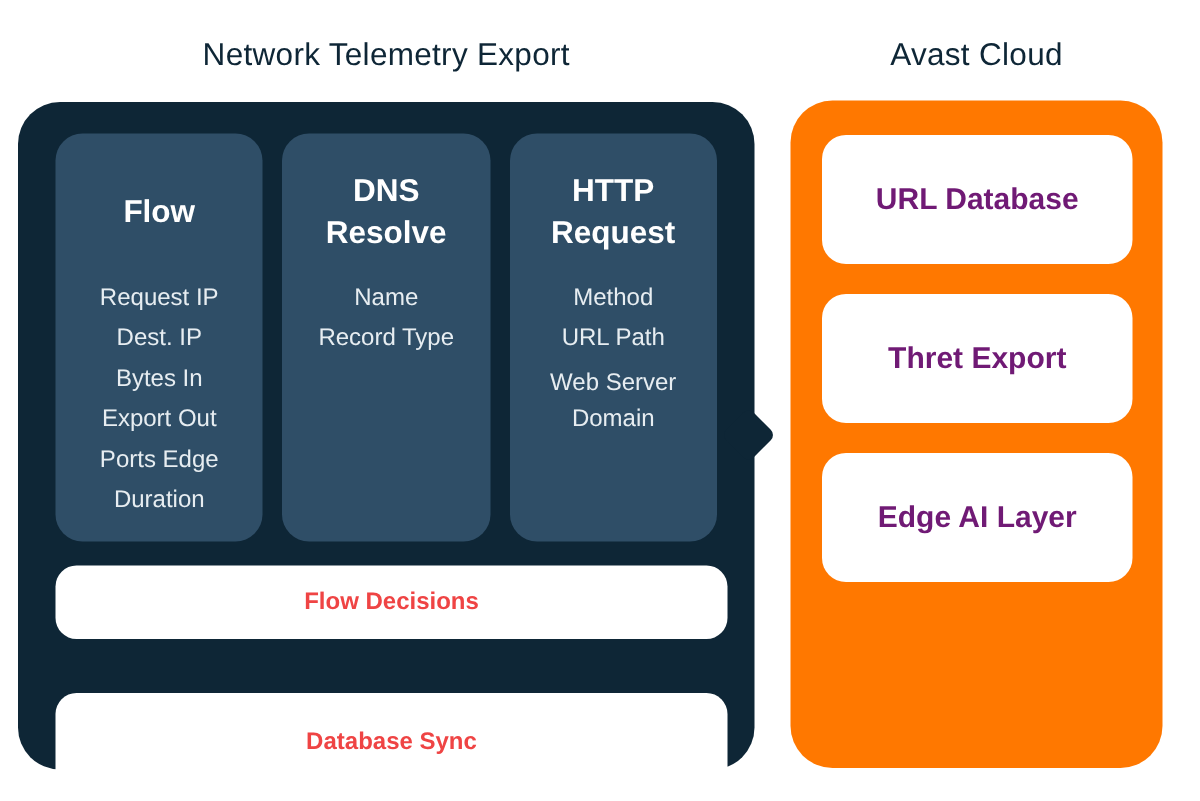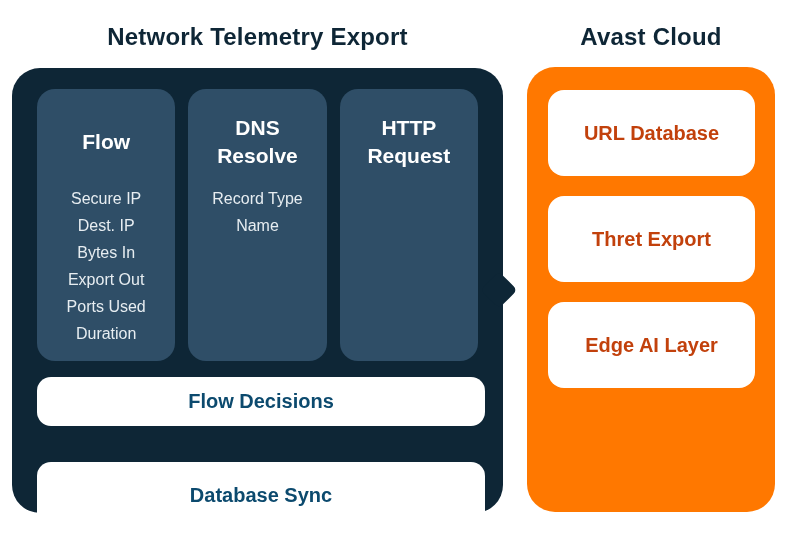--- a/index.html
+++ b/index.html
@@ -14,22 +14,22 @@
     height: 534px;
     background: #ffffff;
     overflow: hidden;
   }
   .title {
     position: absolute;
     top: 24px;
     height: 26px;
     line-height: 26px;
     text-align: center;
-    font-size: 24px;
-    font-weight: bold;
+    font-size: 21px;
+    font-weight: normal;
     color: #0e2636;
     letter-spacing: 0.2px;
   }
   .title-telemetry { left: 12px; width: 491px; }
   .title-cloud     { left: 527px; width: 248px; text-align: center; }
 
   
   .panel-dark {
     position: absolute;
     left: 12px;
@@ -93,23 +93,23 @@
 
   .bar {
     position: absolute;
     left: 25px;
     right: 18px;
     background: #ffffff;
     border-radius: 14px;
     display: flex;
     align-items: center;
     justify-content: center;
-    font-size: 20px;
+    font-size: 16px;
     font-weight: bold;
-    color: #0c4a6e;
+    color: #ef4444;
   }
   .bar-flow-decisions { top: 309px; height: 49px; }
   .bar-database-sync  { top: 394px; height: 66px; }
 
   
   .panel-orange {
     position: absolute;
     left: 527px;
     top: 67px;
     width: 248px;
@@ -124,21 +124,21 @@
   }
   .pill {
     height: 86px;
     background: #ffffff;
     border-radius: 16px;
     display: flex;
     align-items: center;
     justify-content: center;
     font-size: 20px;
     font-weight: bold;
-    color: #c2410c;
+    color: #701a75;
   }
 </style>
 </head>
 <body>
 
 <div class="canvas">
 
   <div class="title title-telemetry">Network Telemetry Export</div>
 
   <div class="title title-cloud">Avast Cloud</div>
@@ -147,42 +147,47 @@
 
     <div class="arrow-connector"></div>
 
     <div class="columns">
 
       <div class="column column-flow">
         <div class="col-heading">
           <span>Flow</span>
         </div>
         <div class="col-items">
-          <div class="item">Secure IP</div>
+          <div class="item">Request IP</div>
           <div class="item">Dest. IP</div>
           <div class="item">Bytes In</div>
           <div class="item">Export Out</div>
-          <div class="item">Ports Used</div>
+          <div class="item">Ports Edge</div>
           <div class="item">Duration</div>
         </div>
       </div>
 
       <div class="column column-dns">
         <div class="col-heading">
           <span>DNS Resolve</span>
         </div>
         <div class="col-items">
+          <div class="item">Name</div>
           <div class="item">Record Type</div>
-          <div class="item">Name</div>
         </div>
       </div>
 
       <div class="column column-http">
         <div class="col-heading">
           <span>HTTP Request</span>
+        </div>
+        <div class="col-items">
+          <div class="item">Method</div>
+          <div class="item">URL Path</div>
+          <div class="item">Web Server Domain</div>
         </div>
       </div>
 
     </div>
 
     <div class="bar bar-flow-decisions">Flow Decisions</div>
 
     <div class="bar bar-database-sync">Database Sync</div>
 
   </div>

